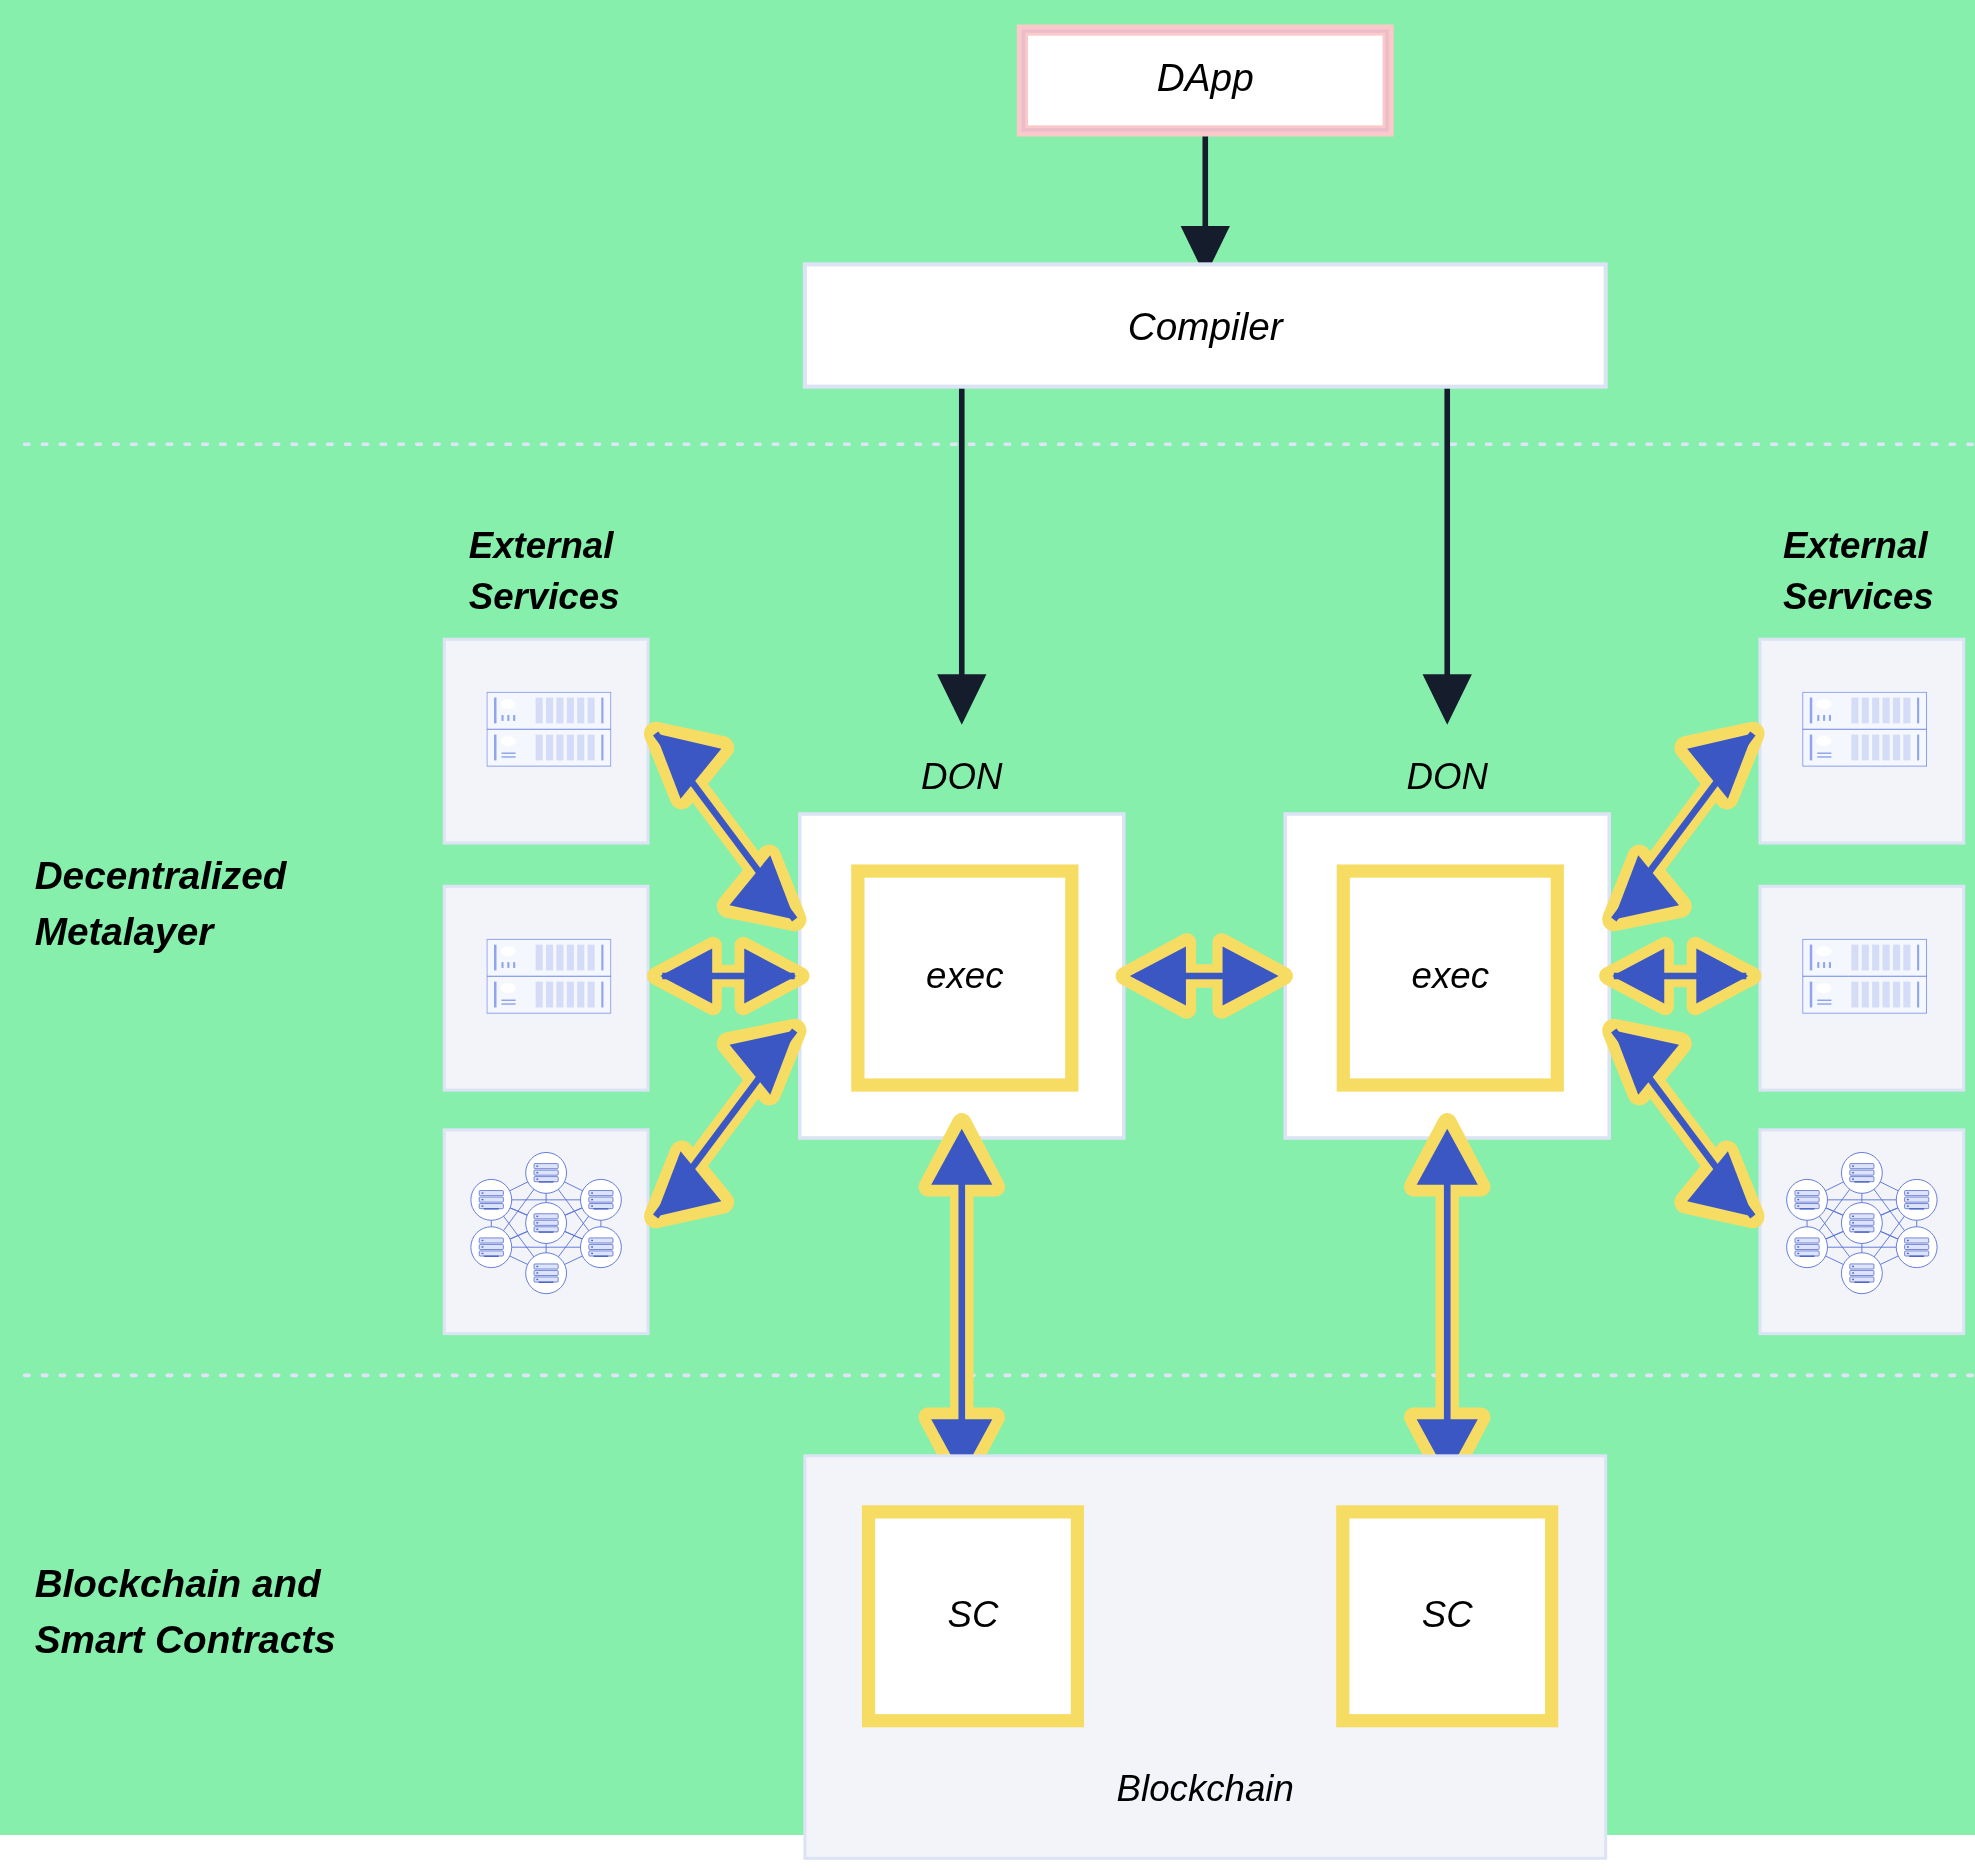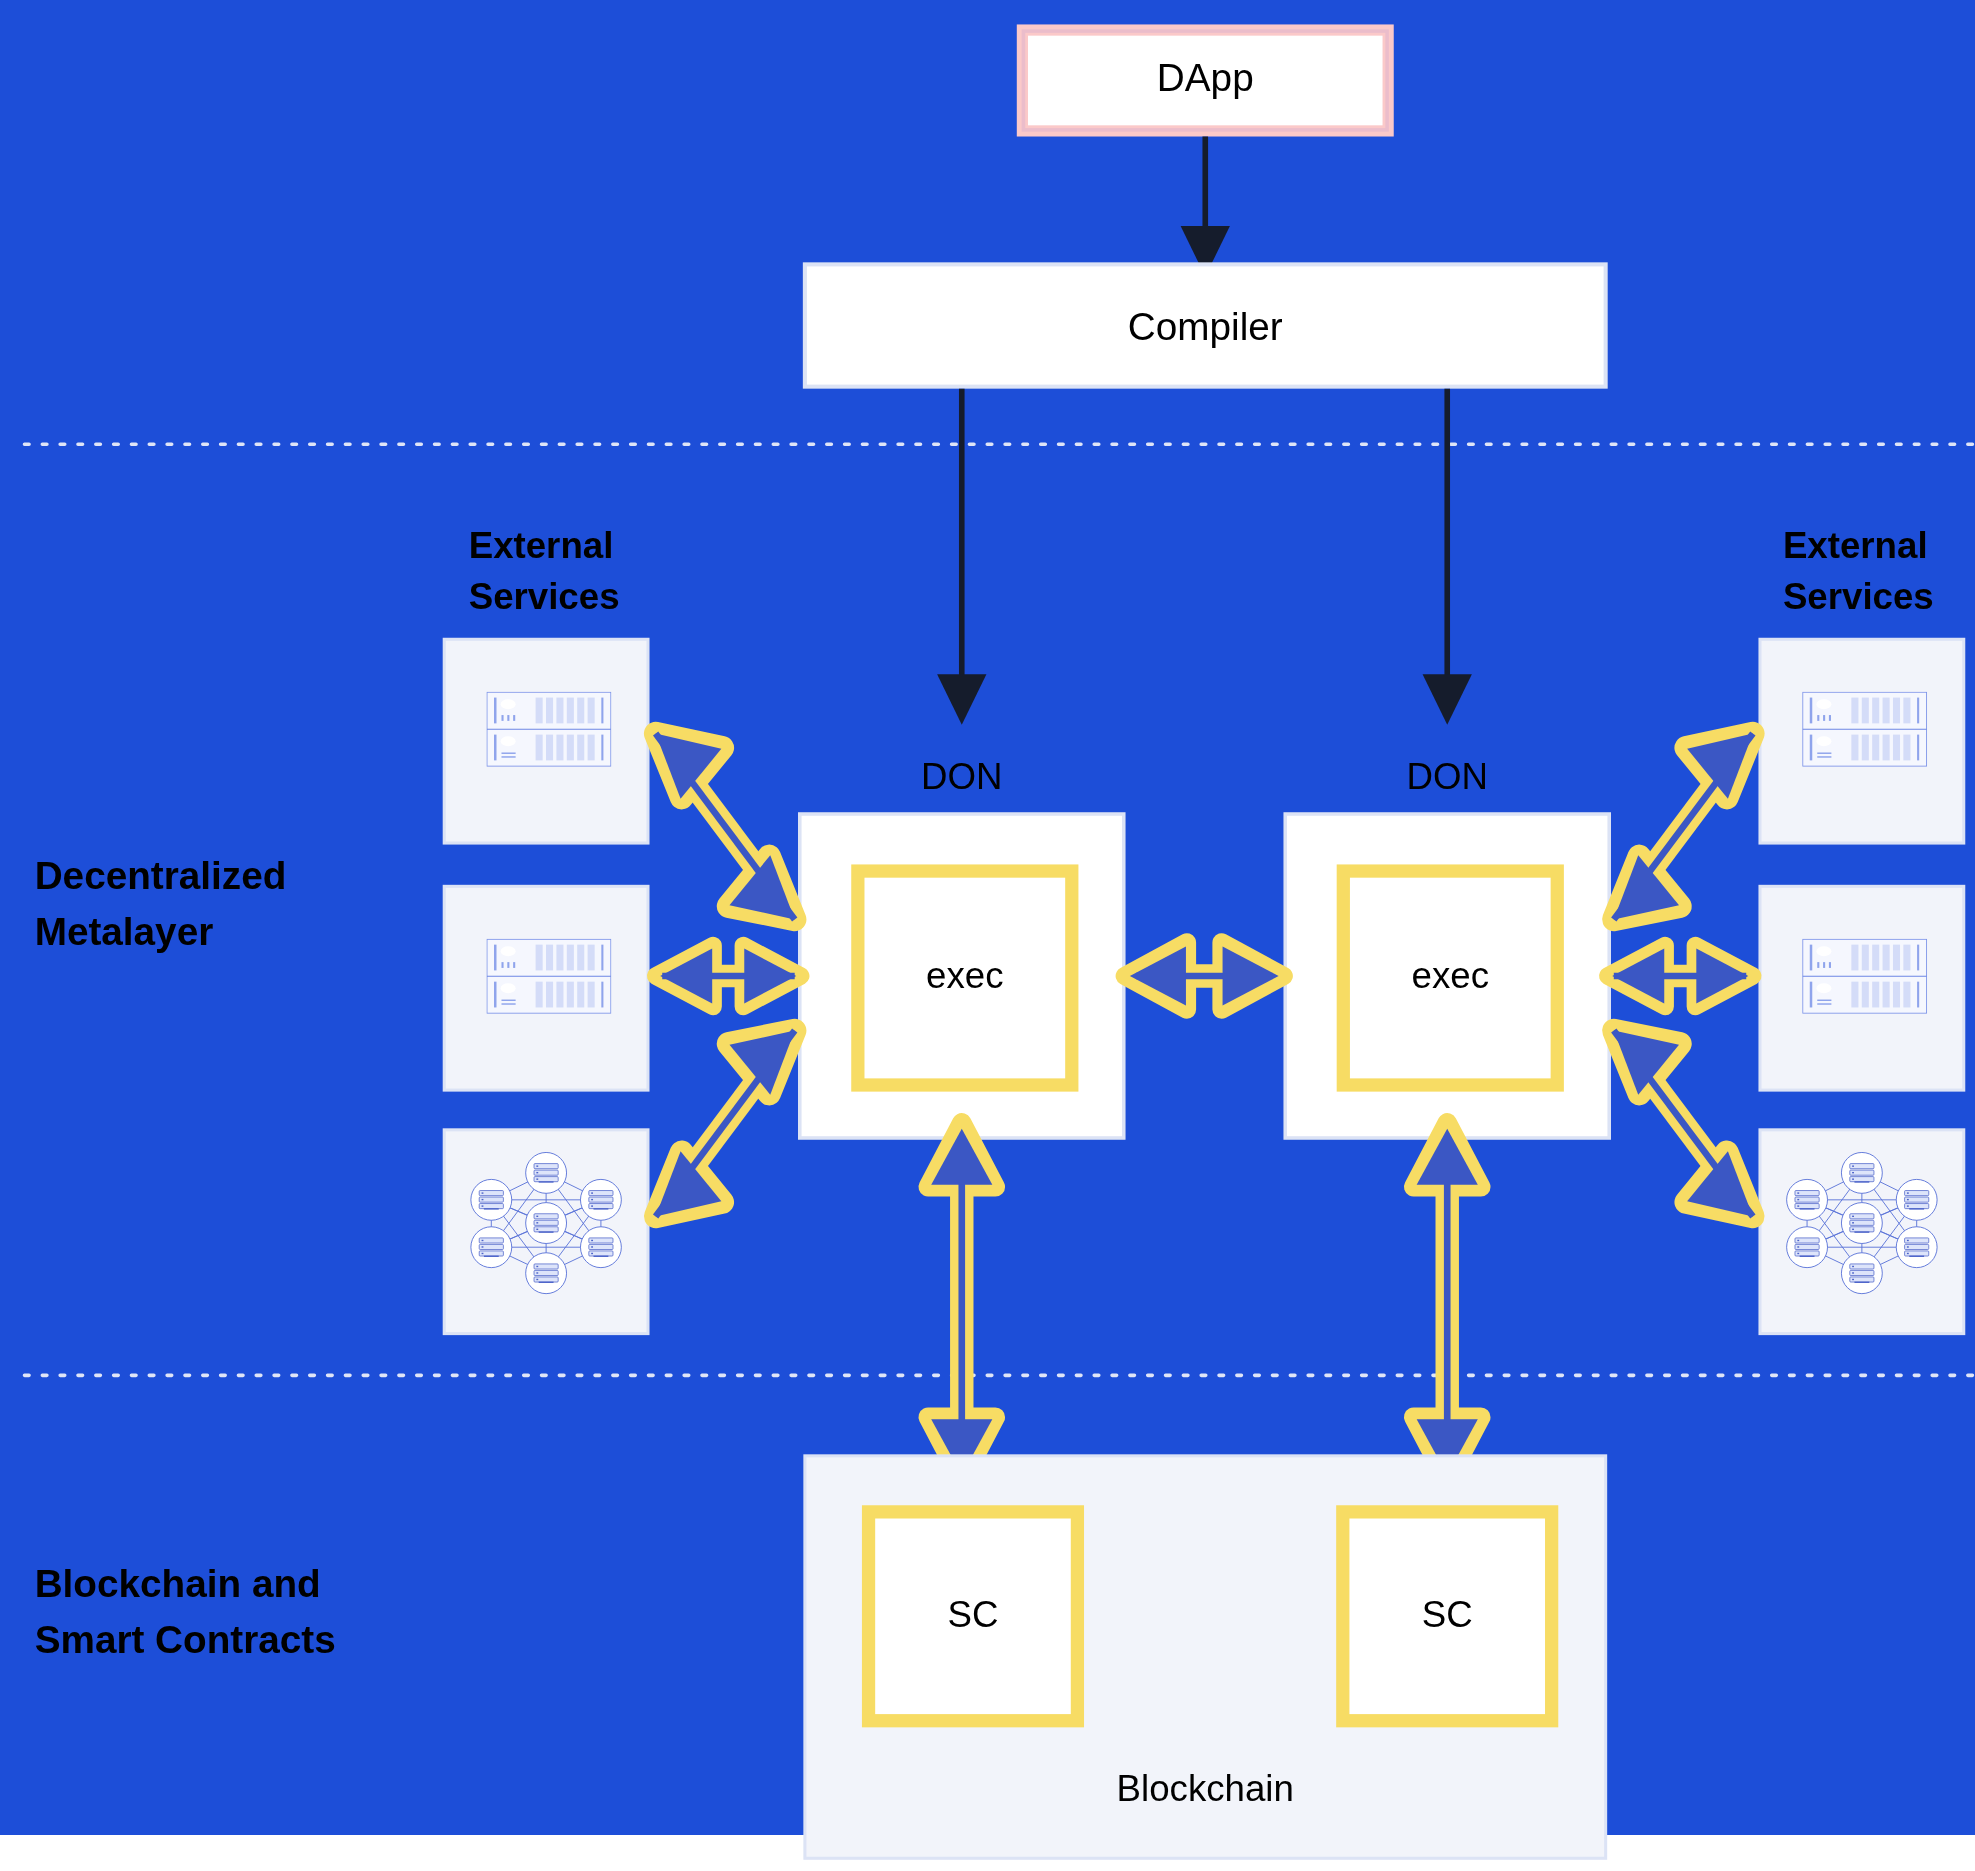--- a/index.html
+++ b/index.html
@@ -1,17 +1,17 @@
 <!DOCTYPE html>
 <html style="font-size:8.2px"><head>
 <meta charset="utf-8">
 <style>
   html,body{margin:0;padding:0;background:#ffffff;}
   body{width:1975px;height:1871px;overflow:hidden;font-family:"Liberation Sans",sans-serif;}
-  #stage{position:relative;width:1975px;height:1835px;background:#1d4ed8;}
+  #stage{position:relative;width:1975px;height:1835px;background:#86efac;font-style:italic;}
   svg#diagram{position:absolute;left:0;top:0;width:1975px;height:1871px;display:block;}
   .lbl{font-family:"Liberation Sans",sans-serif;fill:#000000;}
   .lbl-bold{font-weight:bold;}
   .lbl-reg{font-weight:normal;}
 </style>
 </head>
 <body>
 
 <div id="stage">
 <svg id="diagram" viewBox="0 0 3877 3673" xmlns="http://www.w3.org/2000/svg">

